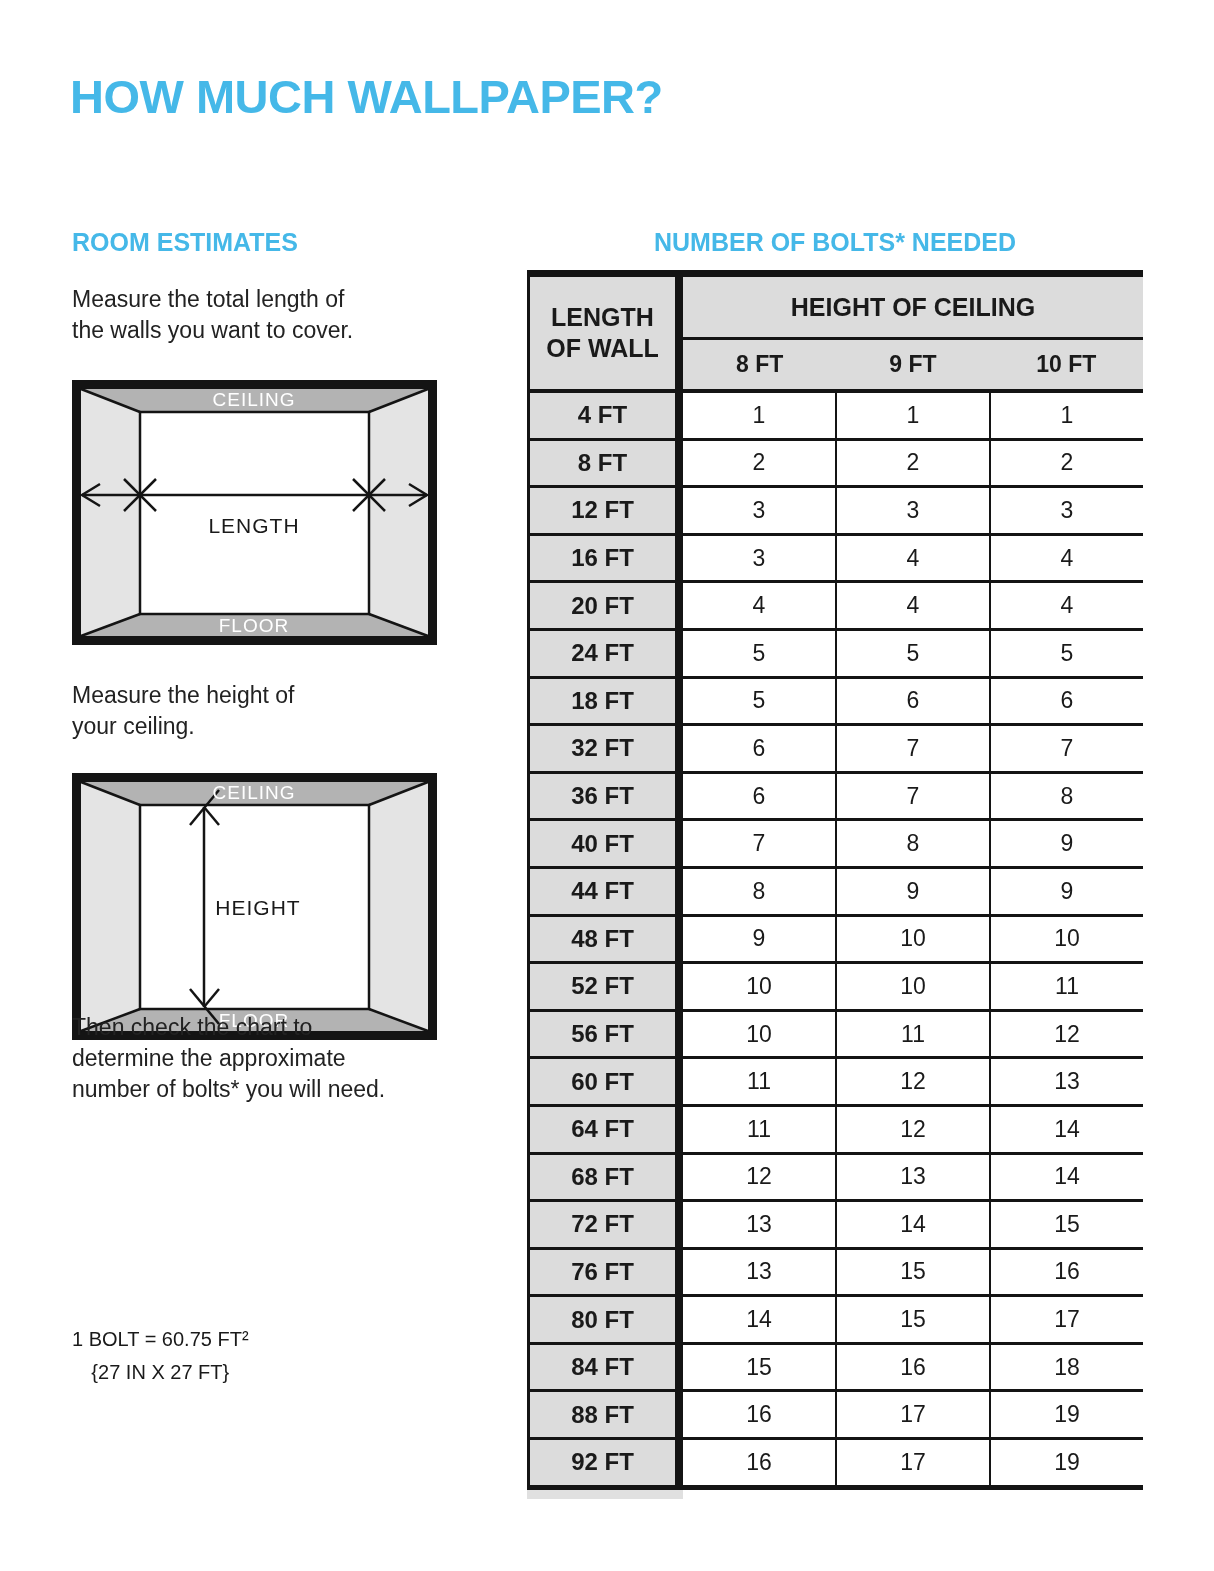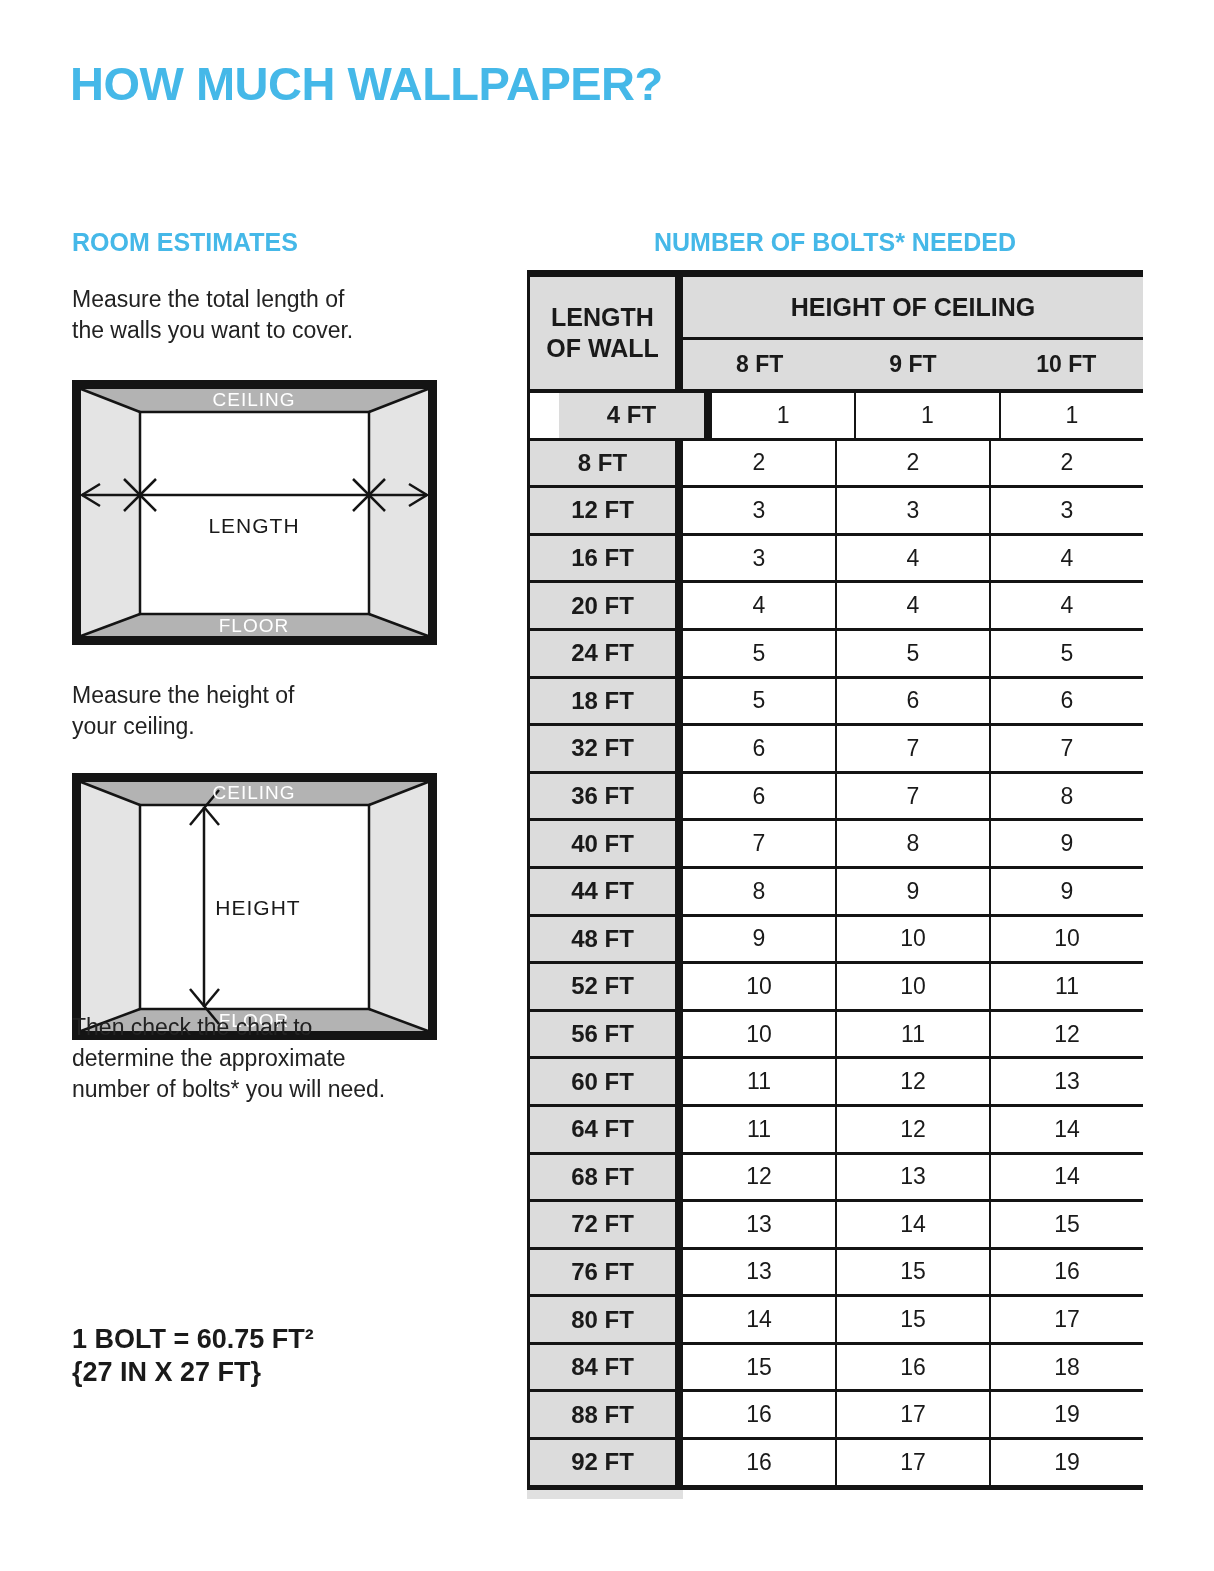--- a/index.html
+++ b/index.html
@@ -8,21 +8,21 @@
     position: relative;
     width: 1214px;
     height: 1571px;
     background: #ffffff;
     font-family: "Liberation Sans", sans-serif;
     color: #1e1e1e;
     overflow: hidden;
   }
   .page-title {
     position: absolute;
-    left: 70px; top: 56px;
+    left: 70px; top: 69px;
     font-size: 47px;
     font-weight: bold;
     letter-spacing: -0.5px;
     color: #45b8e8;
   }
   .section-heading {
     position: absolute;
     font-size: 25px;
     font-weight: bold;
     color: #45b8e8;
@@ -45,24 +45,25 @@
     left: 72px; top: 1240px;
     font-size: 24px;
     line-height: 31px;
     font-weight: bold;
     color: #1a1a1a;
   }
   .footnote .indent { padding-left: 17px; }
   .bolt-def {
     position: absolute;
     left: 72px; top: 1323px;
-    font-size: 27px;
+    font-size: 20px;
     line-height: 33px;
-    font-weight: bold;
+    font-weight: normal;
     color: #1a1a1a;
+    text-align: center;
   }
   .diagram { position: absolute; left: 72px; }
   .d-length { top: 380px; }
   .d-height { top: 773px; }
   .diagram text {
     font-family: "Liberation Sans", sans-serif;
   }
   .room-label { fill: #ffffff; font-size: 19px; letter-spacing: 1px; }
   .measure-label { fill: #1a1a1a; font-size: 21px; letter-spacing: 1px; }
 
@@ -102,21 +103,21 @@
     flex: 1;
     display: flex; align-items: center; justify-content: center;
     font-weight: bold;
     font-size: 23px;
   }
   .trow {
     display: flex;
     border-top: 3px solid #141414;
     height: 44.6px;
   }
-  .tbody .trow:first-child { border-top-width: 4px; padding-left: 29px; }
+  .tbody .trow:first-child { border-top-width: 4px; }
   .c-len {
     width: 145px;
     background: #dcdcdc;
     border-right: 8px solid #141414;
     display: flex; align-items: center; justify-content: center;
     font-weight: bold;
     font-size: 24px;
   }
   .c-val {
     flex: 1;

